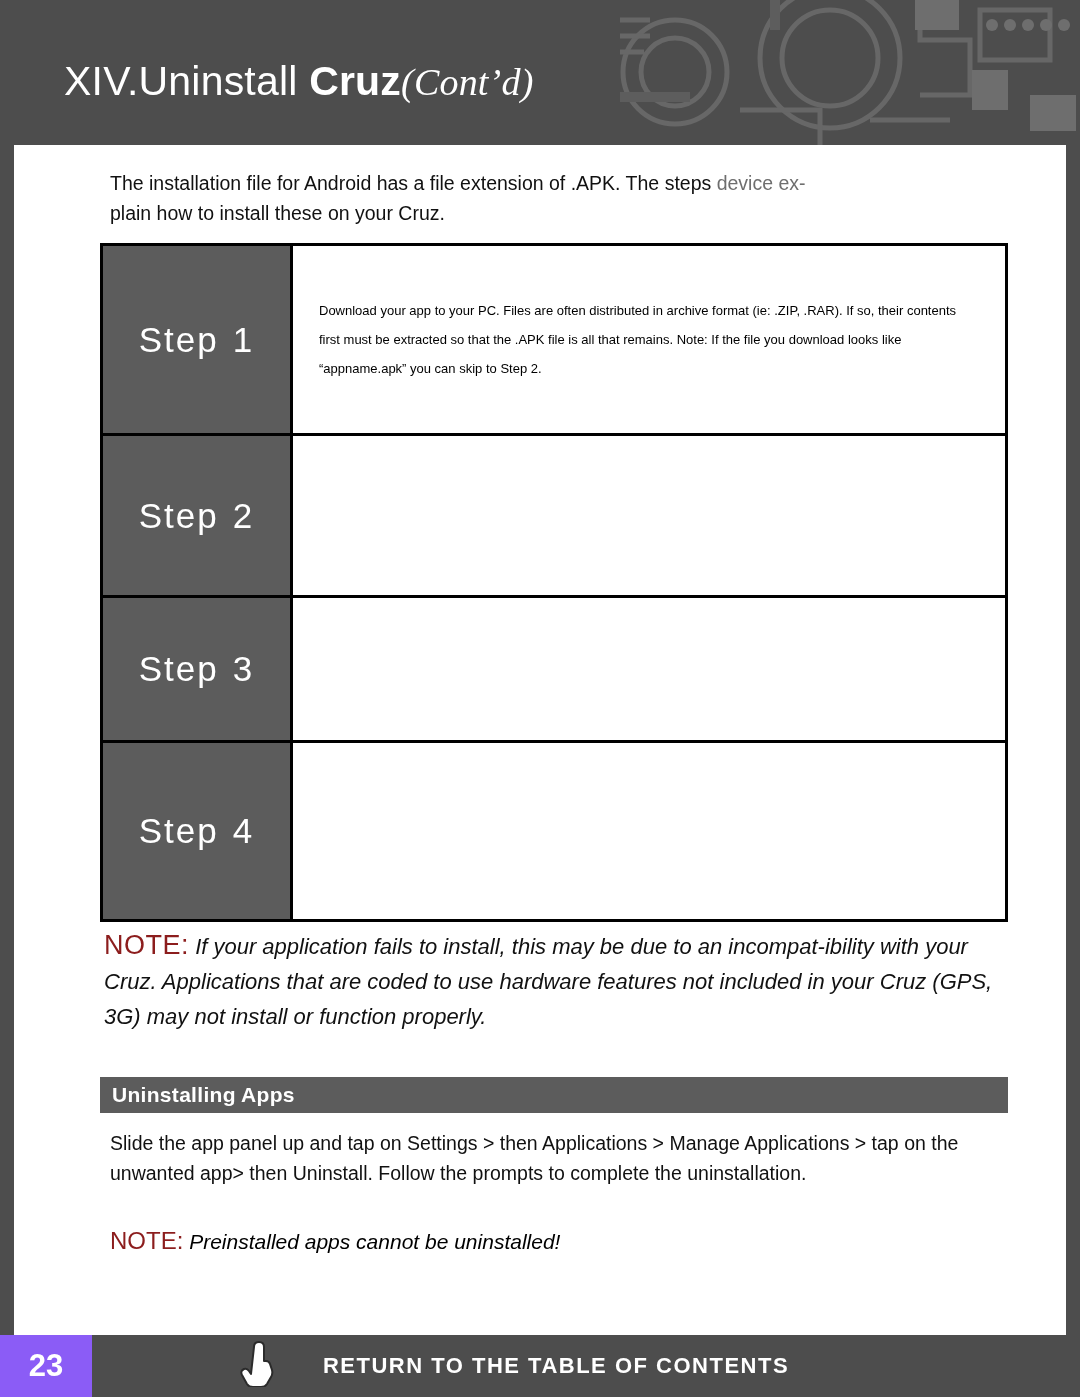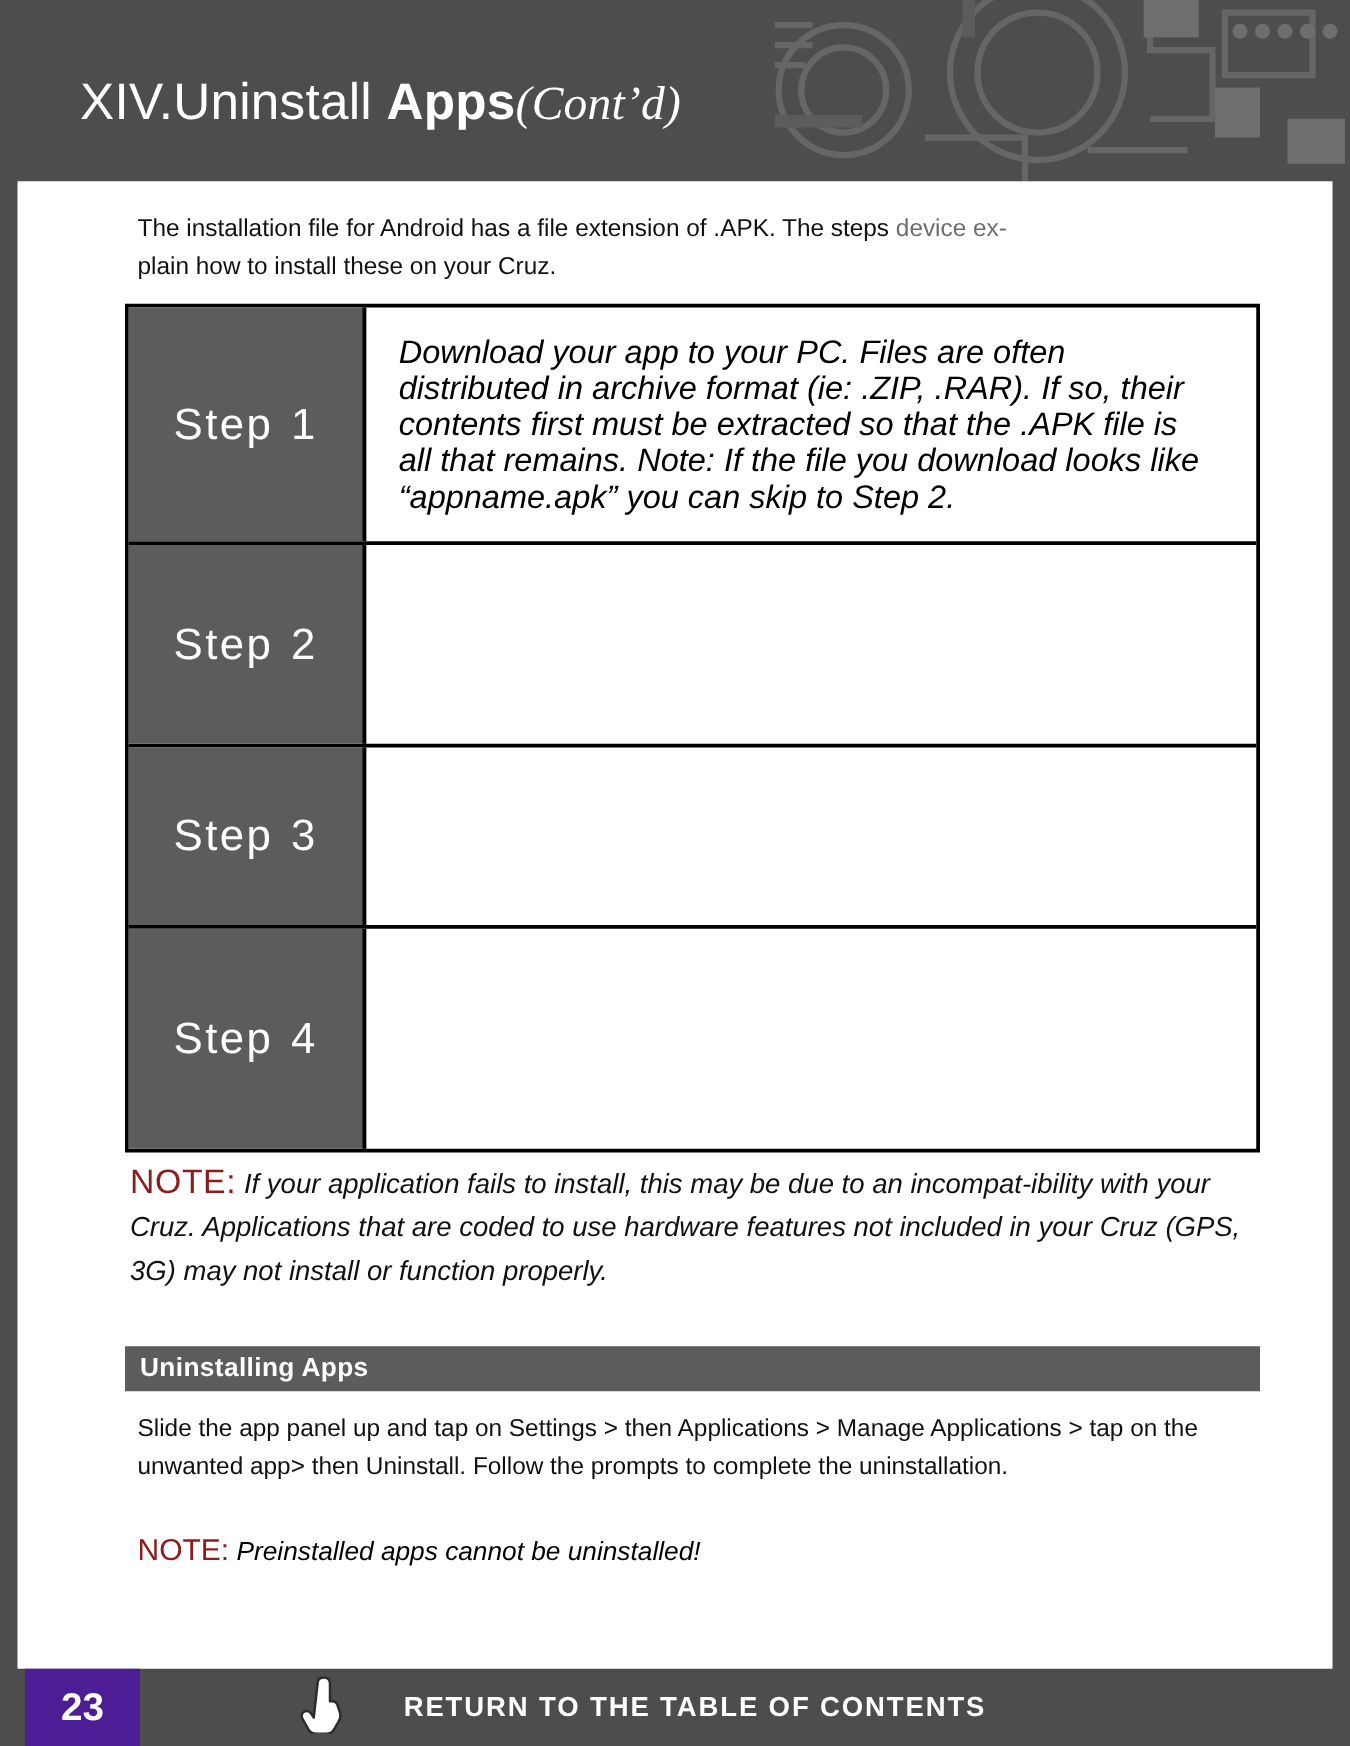--- a/index.html
+++ b/index.html
@@ -70,24 +70,24 @@
     font-size:35px;
     letter-spacing:2px;
     box-sizing:border-box;
     border-right:3px solid #000;
   }
   .step-label .w{font-weight:400;}
   .step-label .n{margin-left:14px;}
   .step-text{
     flex:1;
     padding:16px 32px 16px 26px;
-    font-size:26px;
+    font-size:13px;
     line-height:29px;
     box-sizing:border-box;
-    display:flex;align-items:center;font-style:italic;
+    display:flex;align-items:center;
   }
   .r1{height:190px;}
   .r2{height:162px;}
   .r3{height:145px;}
   .r4{height:176px;}
 
   
   .note-block{
     position:absolute;left:104px;top:928px;width:900px;
     font-size:22px;line-height:35px;
@@ -122,23 +122,23 @@
     color:#8c1d1d;font-style:normal;font-size:24px;
   }
 
   
   .footer{
     position:absolute;left:0;bottom:0;width:1080px;height:62px;
     background:#4d4d4d;
   }
   .page-num{
     position:absolute;left:0;bottom:0;width:92px;height:62px;
-    background:#4c1d95;color:#fff;
+    background:#8b5cf6;color:#fff;
     display:flex;align-items:center;justify-content:center;
-    font-size:31px;font-weight:bold;margin-left:20px;
+    font-size:31px;font-weight:bold;
   }
   .footer-link{
     position:absolute;left:0;bottom:0;width:1080px;height:62px;
     display:flex;align-items:center;justify-content:center;
     color:#ffffff;font-size:22px;font-weight:bold;letter-spacing:1.5px;margin-left:16px;
   }
   .hand-icon{
     position:absolute;left:240px;bottom:10px;width:40px;height:46px;
   }
 </style>
@@ -169,21 +169,21 @@
       <circle cx="408" cy="25" r="6"></circle>
         <circle cx="426" cy="25" r="6"></circle>
       <circle cx="444" cy="25" r="6"></circle>
     </g>
     <g fill="#6b6b6b">
       <rect x="0" y="92" width="70" height="10"></rect>
       <rect x="150" y="0" width="10" height="30"></rect>
     </g>
   </svg>
   <div class="header-title">
-    <span class="num">XIV.</span><span>Uninstall </span><span class="bold">Apps</span><span class="ital">(Cont’d)</span>
+    <span class="num">XIV.</span><span>Uninstall </span><span class="bold">Cruz</span><span class="ital">(Cont’d)</span>
   </div>
 </div>
 
 <div class="intro">
   <span>The installation file for Android has a file extension of .APK. The steps </span><span class="grey">device ex-</span><br>
   <span>plain how to install these on your Cruz.</span>
 </div>
 
 <div class="steps">
   <div class="step-row r1">

